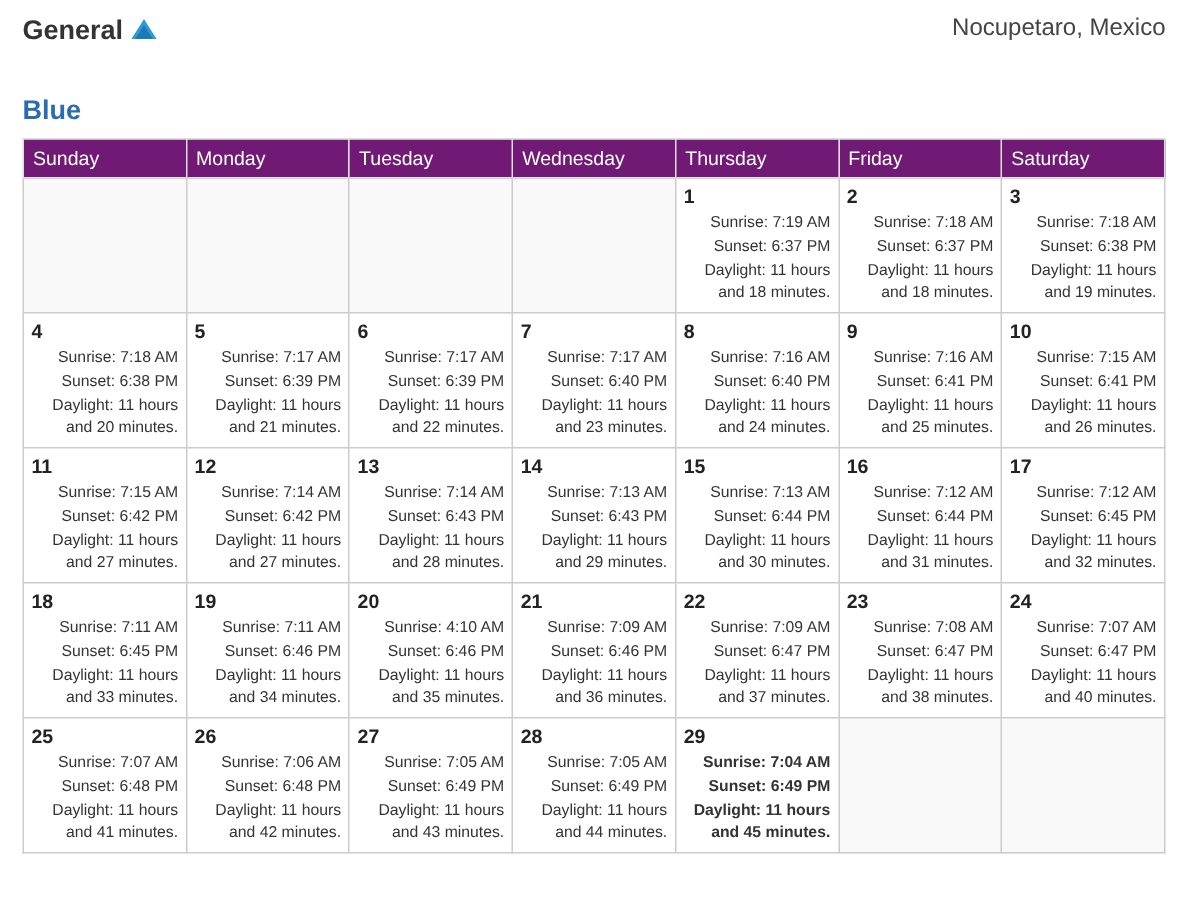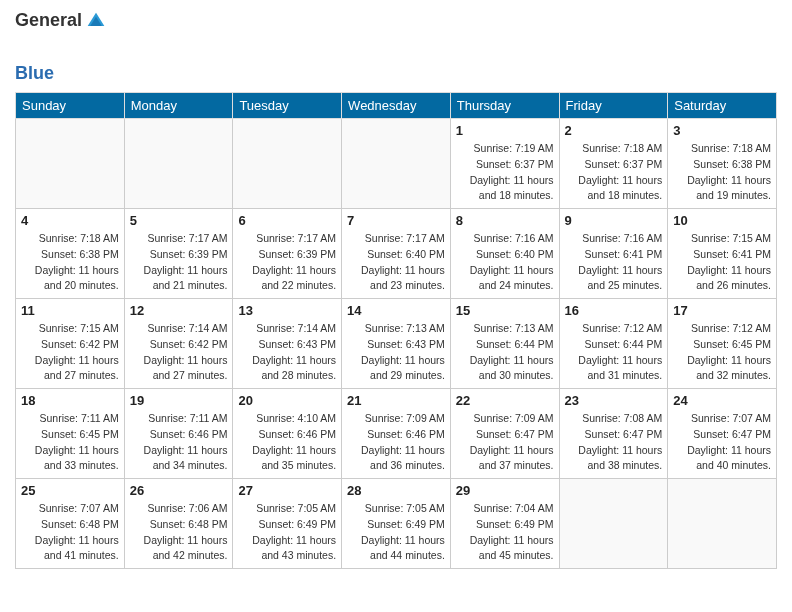--- a/index.html
+++ b/index.html
@@ -53,21 +53,21 @@
     .location-title {
       font-size: 16px;
       color: #444;
     }
     .calendar-table {
       width: 100%;
       border-collapse: collapse;
       font-size: 11px;
     }
     .calendar-table th {
-      background-color: #0369a1;
+      background-color: #701a75;
       color: #fff;
       text-align: left;
       padding: 5px 6px;
       font-size: 13px;
       font-weight: normal;
       border: 1px solid #ddd;
     }
     .calendar-table td {
       border: 1px solid #ccc;
       vertical-align: top;
@@ -101,20 +101,21 @@
     <div class="logo-text">
       <span class="logo-general">General</span>
       <svg class="logo-icon" viewBox="0 0 24 24">
         <polygon points="12,2 22,18 2,18" fill="#2b9ad6"></polygon>
         <polygon points="12,7 19,18 5,18" fill="#1a7ab8"></polygon>
       </svg>
     </div>
     <span class="logo-blue">Blue</span>
   </div>
   <div class="title-area">
+    <div class="location-title">Nocupetaro, Mexico</div>
   </div>
 </div>
 
 <table class="calendar-table">
   <thead>
     <tr>
     <th>Sunday</th>
         <th>Monday</th>
         <th>Tuesday</th>
         <th>Wednesday</th>
@@ -300,21 +301,21 @@
 Daylight: 11 hours and 43 minutes.</div>
         </td>
         <td>
           <span class="day-number">28</span>
           <div class="day-detail" style="white-space: pre-line;">Sunrise: 7:05 AM
 Sunset: 6:49 PM
 Daylight: 11 hours and 44 minutes.</div>
         </td>
         <td>
           <span class="day-number">29</span>
-          <div class="day-detail" style="white-space: pre-line;">Sunrise: 7:04 AM
+          <div class="day-detail" style="white-space: pre-line; font-weight: bold;">Sunrise: 7:04 AM
 Sunset: 6:49 PM
 Daylight: 11 hours and 45 minutes.</div>
         </td>
         <td class="empty"></td>
         <td class="empty"></td>
       </tr>
     </tbody>
 </table>
 
 </body></html>

